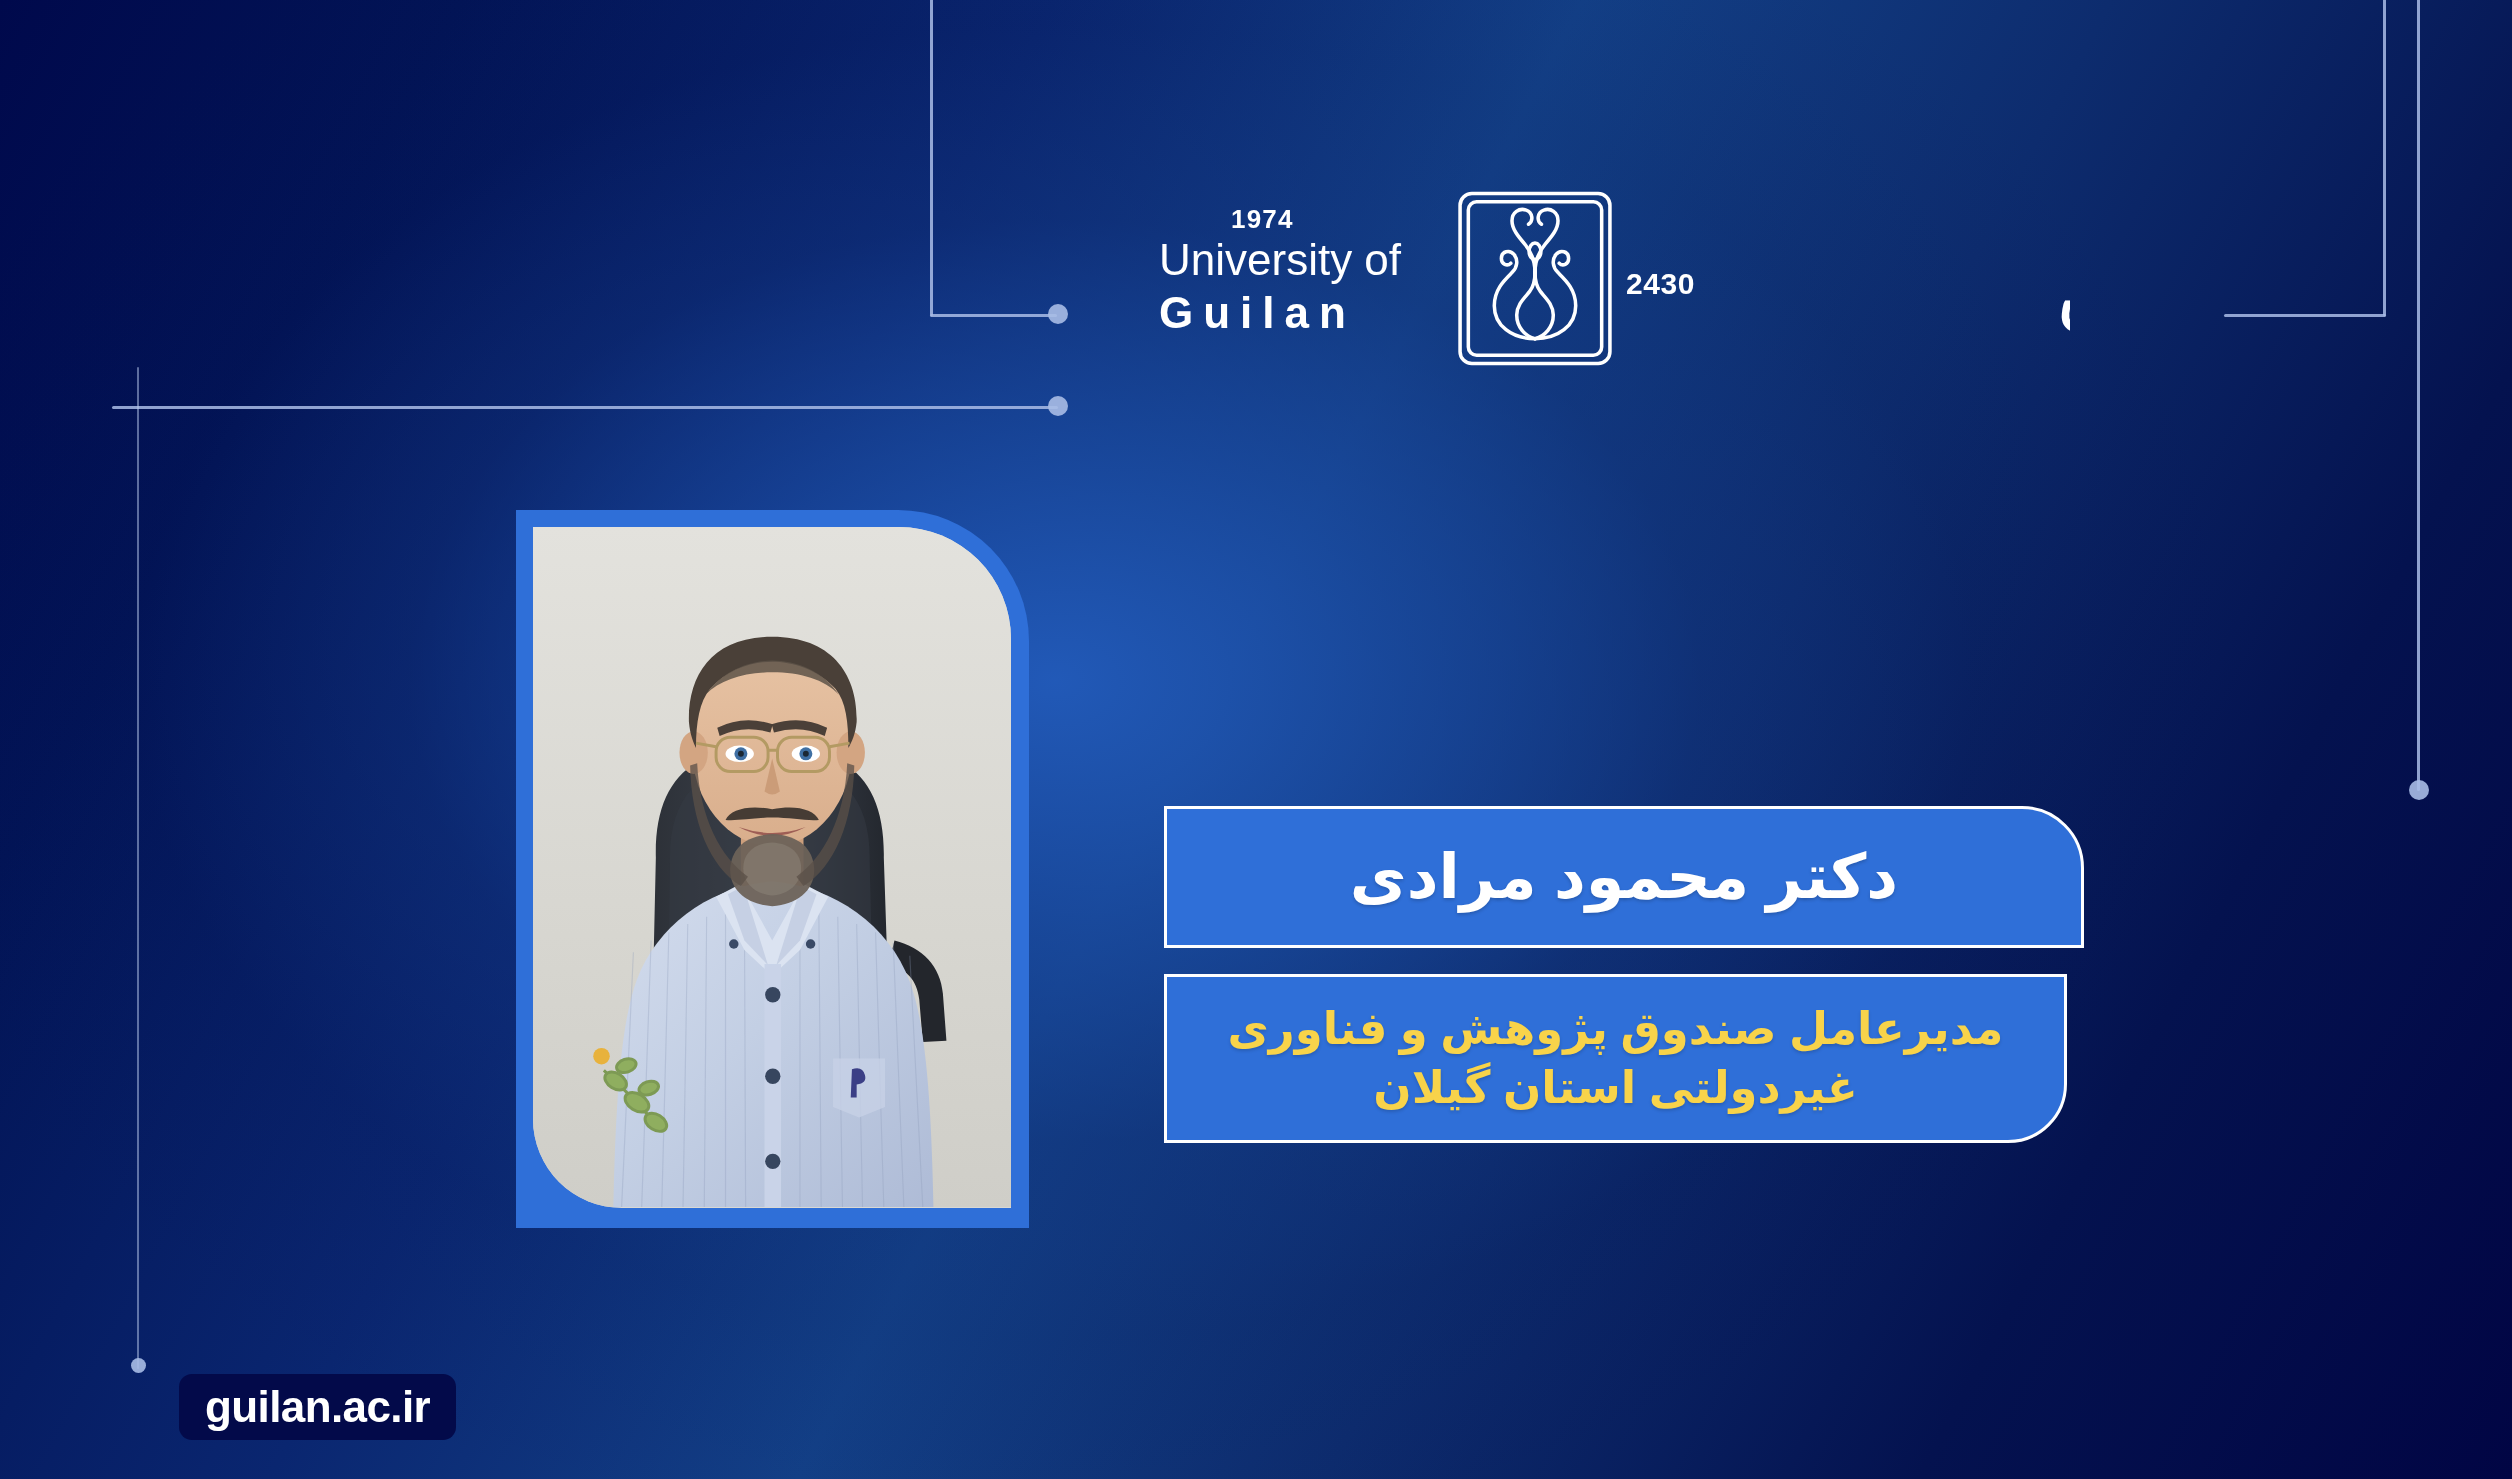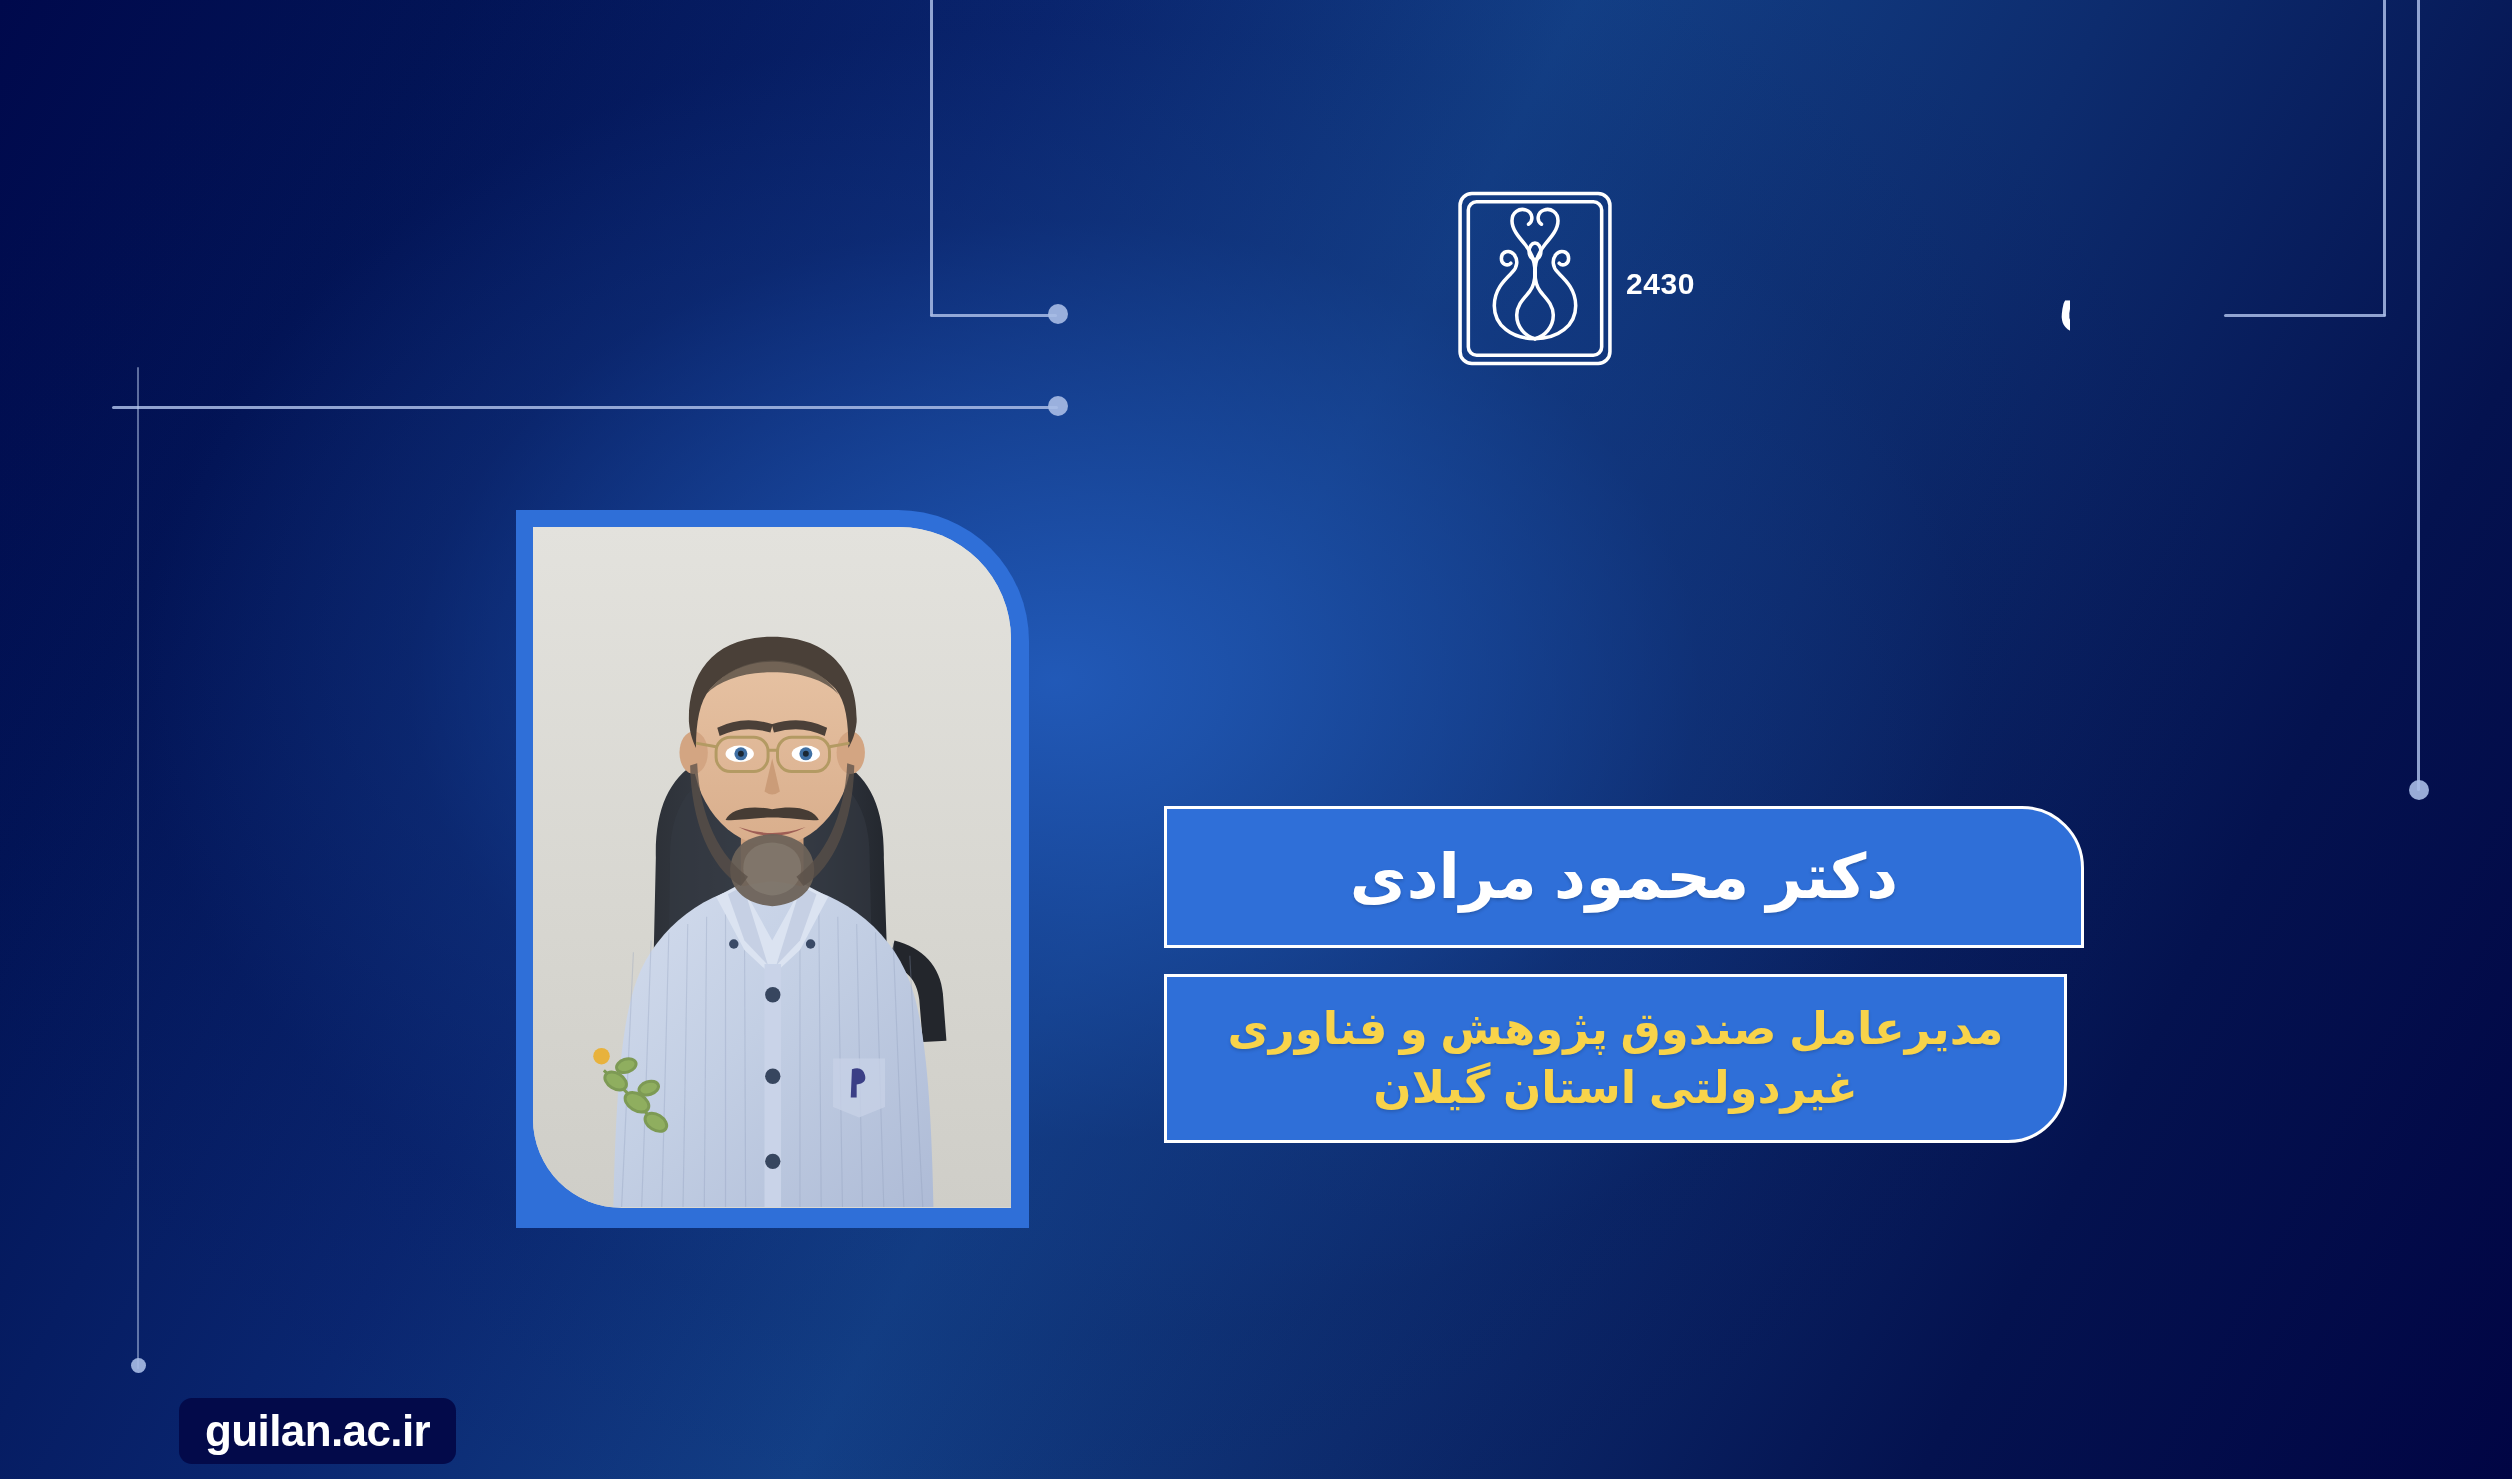--- a/index.html
+++ b/index.html
@@ -213,21 +213,20 @@
     left: 179px;
     top: 1374px;
     height: 66px;
     padding: 8px 26px;
     background: #030a4a;
     border-radius: 13px;
     display: flex;
     align-items: center;
     justify-content: center;
     direction: ltr;
-    margin-top: 24px;
   }
   .url-text {
     color: #ffffff;
     font-size: 44px;
     font-weight: 700;
     letter-spacing: -0.6px;
     line-height: 1;
   }
 </style>
 </head>
@@ -244,20 +243,25 @@
   <div class="deco-dot dot2"></div>
   <div class="deco-dot dot3"></div>
 
   <div class="deco deco-v d-v3"></div>
   <div class="deco deco-h d-h3"></div>
   <div class="deco deco-v d-v4"></div>
   <div class="deco-dot dot4"></div>
 
   <div class="logo">
 
+    <div class="logo-en">
+      <div class="logo-year-en">1974</div>
+      <div class="logo-univ">University of</div>
+      <div class="logo-guilan">Guilan</div>
+    </div>
 
     <svg class="logo-mark" viewBox="0 0 270 300">
       <g fill="none" stroke="#ffffff" stroke-width="6" stroke-linecap="round" stroke-linejoin="round">
         <rect x="8" y="6" width="254" height="288" rx="20"></rect>
         <rect x="22" y="20" width="226" height="260" rx="14"></rect>
 
         <path d="M135 252
                  C 96 252, 66 230, 66 196
                  C 66 168, 84 152, 96 140
                  C 106 130, 106 118, 100 110

